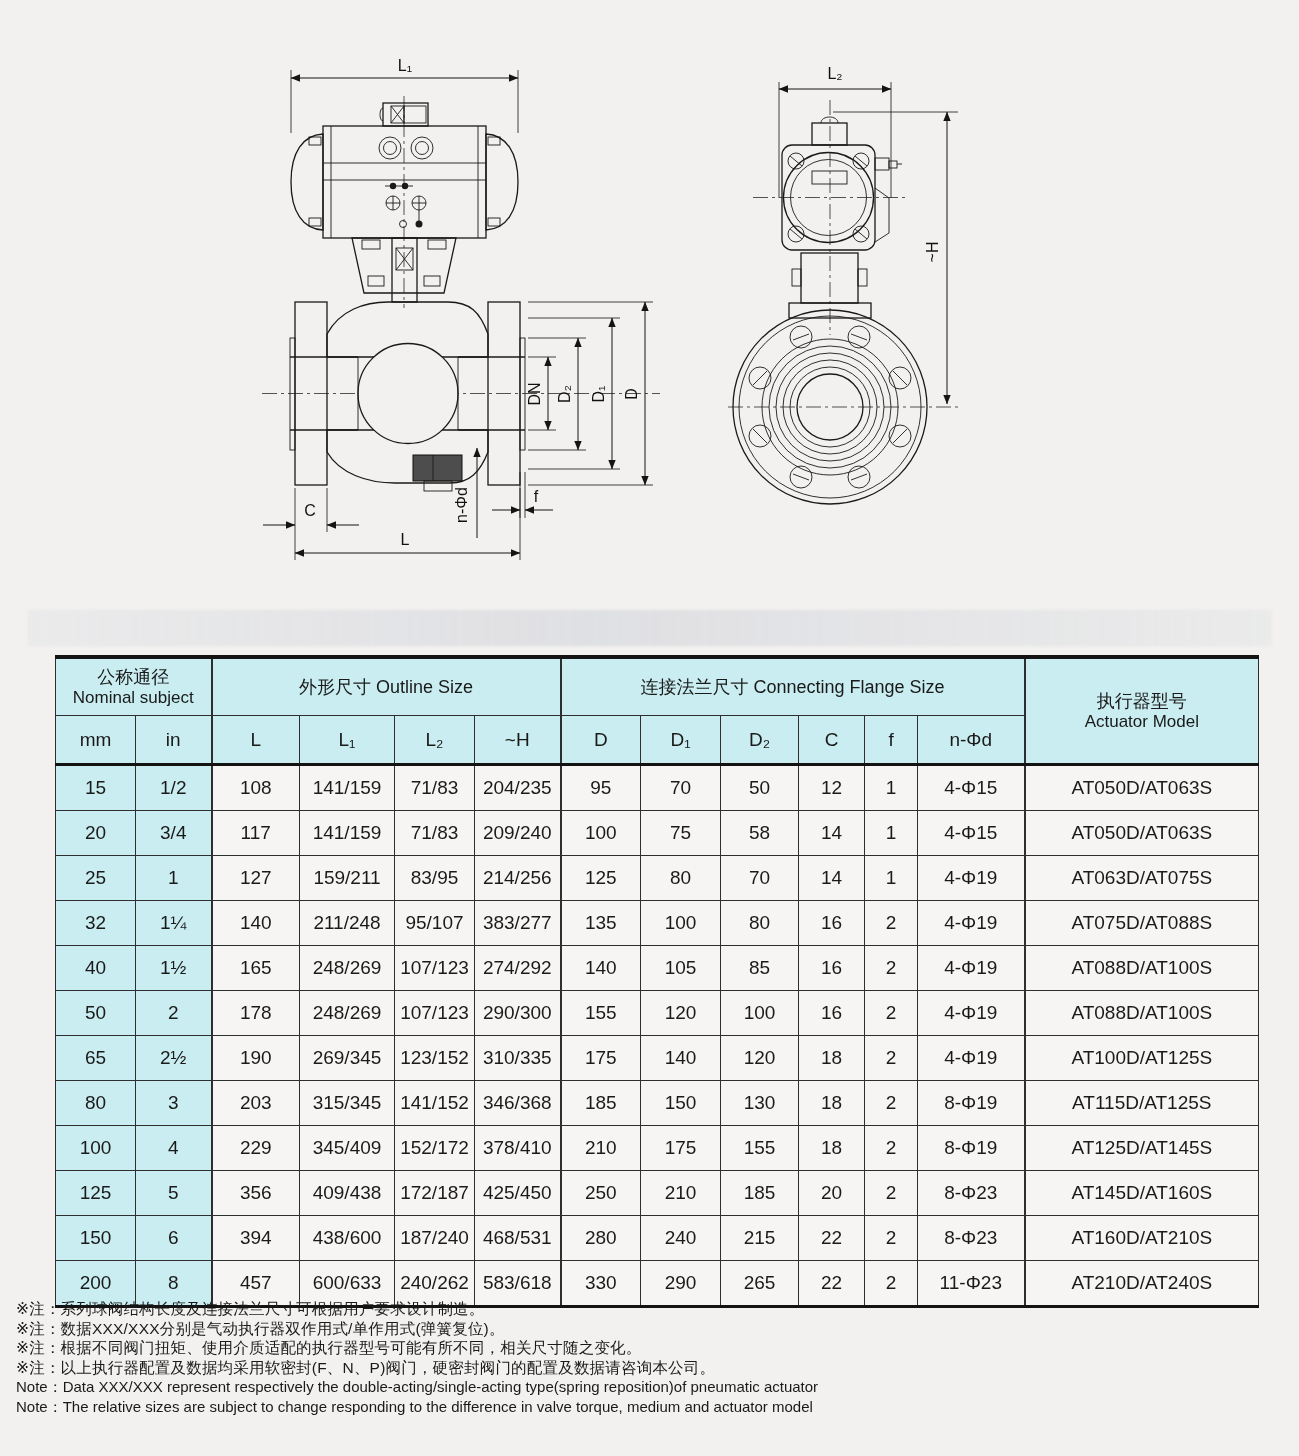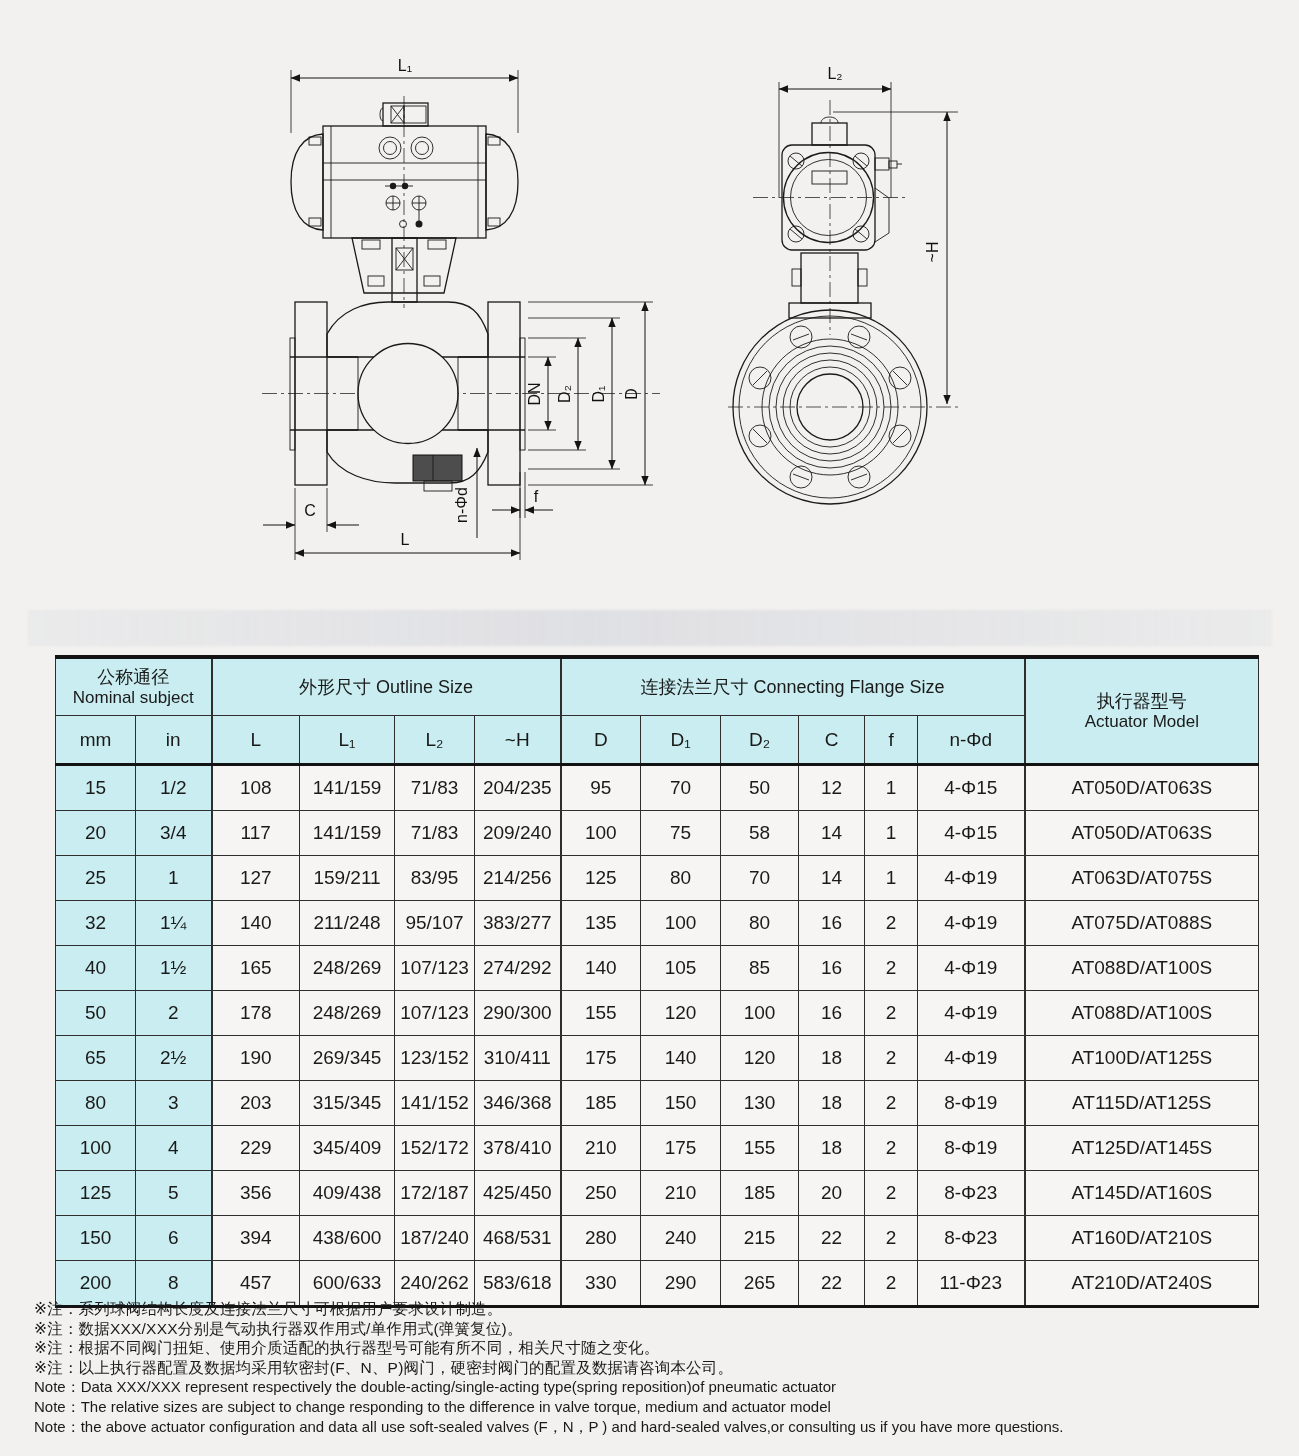--- a/index.html
+++ b/index.html
@@ -41,21 +41,21 @@
   .spec thead tr.h1 th{height:56px;font-size:18px}
   .spec thead tr.h2 th{height:47px;font-size:19px}
   .spec thead tr.h2{border-bottom:3px solid #131313}
   .spec thead tr.h2 th{border-bottom:1px solid #14b8a6}
   .spec tbody td{height:44px;background:#f6f5f3}
   .spec td.cyan{background:var(--cyan,#c9edf0)}
   .spec .gsep{border-right-width:2.5px}
   .hcell span{display:block}
   .hcell .cn{font-size:18px}
   .hcell .en{font-size:17px}
-  .notes{position:absolute;left:34px;top:1299px;width:1250px}
+  .notes{position:absolute;left:16px;top:1299px;width:1250px}
   .note-cn{font-size:15.5px;line-height:19.6px;letter-spacing:.2px}
   .note-en{font-size:15px;line-height:19.6px}
 </style>
 </head>
 <body>
 
 <div class="page">
 
   <svg class="drawing" width="1299" height="640" viewBox="0 0 1299 640">
     <defs>
@@ -403,21 +403,21 @@
           <td>2</td>
           <td class="gsep">4-Φ19</td>
           <td>AT088D/AT100S</td>
         </tr>
         <tr>
           <td class="cyan">65</td>
           <td class="cyan gsep">2½</td>
           <td>190</td>
           <td>269/345</td>
           <td>123/152</td>
-          <td class="gsep">310/411</td>
+          <td class="gsep">310/335</td>
           <td>175</td>
           <td>140</td>
           <td>120</td>
           <td>18</td>
           <td>2</td>
           <td class="gsep">4-Φ19</td>
           <td>AT100D/AT125S</td>
         </tr>
         <tr>
           <td class="cyan">80</td>
@@ -500,17 +500,16 @@
   <div class="notes">
     <div>
         <div class="note-cn">※注：系列球阀结构长度及连接法兰尺寸可根据用户要求设计制造。</div>
         <div class="note-cn">※注：数据XXX/XXX分别是气动执行器双作用式/单作用式(弹簧复位)。</div>
         <div class="note-cn">※注：根据不同阀门扭矩、使用介质适配的执行器型号可能有所不同，相关尺寸随之变化。</div>
         <div class="note-cn">※注：以上执行器配置及数据均采用软密封(F、N、P)阀门，硬密封阀门的配置及数据请咨询本公司。</div>
       </div>
     <div>
         <div class="note-en">Note：Data XXX/XXX represent respectively the double-acting/single-acting type(spring reposition)of pneumatic actuator</div>
         <div class="note-en">Note：The relative sizes are subject to change responding to the difference in valve torque, medium and actuator model</div>
-        <div class="note-en">Note：the above actuator  configuration and data  all use soft-sealed valves (F，N，P ) and  hard-sealed valves,or consulting us if you have more questions.</div>
       </div>
   </div>
 
 </div>
 
 </body></html>

